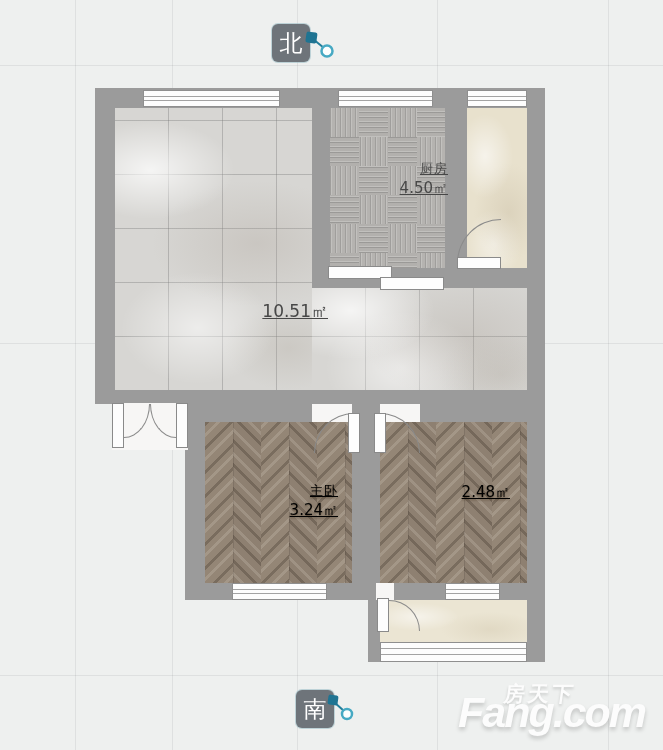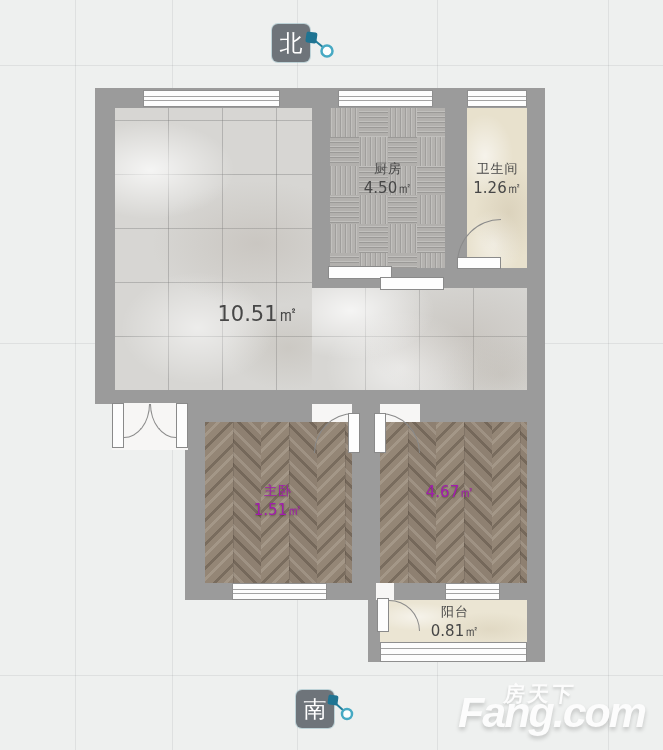--- a/index.html
+++ b/index.html
@@ -73,26 +73,26 @@
     mask-image:repeating-linear-gradient(90deg, #000 0 28px, transparent 28px 56px);
   }
 
   .floor-balcony{
     background-color:#ebe5d3;
     background-image:
       radial-gradient(ellipse 60px 20px at 25% 40%, rgba(255,255,255,.55), rgba(255,255,255,0) 70%),
       radial-gradient(ellipse 70px 25px at 75% 70%, rgba(200,188,160,.3), rgba(200,188,160,0) 70%);
   }
 
-  .room-label{position:absolute;text-align:center;color:#474747;line-height:1.4;z-index:5;}
+  .room-label{position:absolute;text-align:right;color:#474747;line-height:1.4;z-index:5;text-decoration:underline;}
   .room-label .rname{display:block;font-size:13px;letter-spacing:1px;}
   .room-label .rarea{display:block;font-size:15px;}
   .room-label.big .rname{font-size:14px;}
-  .room-label.big .rarea{font-size:21px;}
-  .room-label.light{color:#a21caf;text-shadow:0 1px 2px rgba(70,55,35,.65);}
+  .room-label.big .rarea{font-size:17px;}
+  .room-label.light{color:#000000;text-shadow:0 1px 2px rgba(70,55,35,.65);}
 
   .dir-badge{position:absolute;width:38px;height:38px;background:#6e747a;border-radius:6px;
     color:#fff;font-size:23px;display:flex;align-items:center;justify-content:center;
     box-shadow:0 0 0 1px rgba(150,185,195,.55);z-index:8;}
   .pin{position:absolute;z-index:8;}
 
   .fang-logo{position:absolute;z-index:9;}
   .fang-cn{position:absolute;left:46px;top:0;font-size:21px;font-weight:bold;color:#fcfcfc;
     letter-spacing:3px;transform:skewX(-8deg);text-shadow:0 2px 3px rgba(0,0,0,.16);}
   .fang-en{position:absolute;left:0;top:8px;font-size:43px;font-weight:bold;font-style:italic;
@@ -168,37 +168,29 @@
   <div class="leaf" style="left:374px;top:413px;width:12px;height:40px;"></div>
 
   <div class="opening" style="left:376px;top:583px;width:18px;height:17px;"></div>
   <div class="arc tr" style="left:389px;top:600px;width:31px;height:31px;"></div>
   <div class="leaf" style="left:377px;top:598px;width:12px;height:34px;"></div>
 
   <div class="room-label" style="left:328px;top:160px;width:120px;">
     <span class="rname">厨房</span>
     <span class="rarea">4.50㎡</span>
   </div>
-  <div class="room-label" style="left:455px;top:160px;width:85px;">
-    <span class="rname">卫生间</span>
-    <span class="rarea">1.26㎡</span>
-  </div>
   <div class="room-label big" style="left:188px;top:300px;width:140px;">
     <span class="rarea">10.51㎡</span>
   </div>
   <div class="room-label light" style="left:218px;top:482px;width:120px;">
     <span class="rname">主卧</span>
-    <span class="rarea">1.51㎡</span>
+    <span class="rarea">3.24㎡</span>
   </div>
   <div class="room-label light" style="left:390px;top:482px;width:120px;">
-    <span class="rarea">4.67㎡</span>
-  </div>
-  <div class="room-label" style="left:395px;top:603px;width:120px;">
-    <span class="rname">阳台</span>
-    <span class="rarea">0.81㎡</span>
+    <span class="rarea">2.48㎡</span>
   </div>
 
   <div class="dir-badge" style="left:272px;top:24px;">
     <span>北</span>
   </div>
   <div class="pin" style="left:303px;top:30px;">
     <svg width="34" height="30" viewBox="0 0 34 30">
       <line x1="10" y1="9" x2="21" y2="18" stroke="#227e9b" stroke-width="2"></line>
       <rect x="3" y="2" width="11" height="11" rx="2" fill="#1f7492" transform="rotate(8 8 7)"></rect>
       <circle cx="24" cy="21" r="5.5" fill="#fcfefe" stroke="#46a9c3" stroke-width="2.5"></circle>

